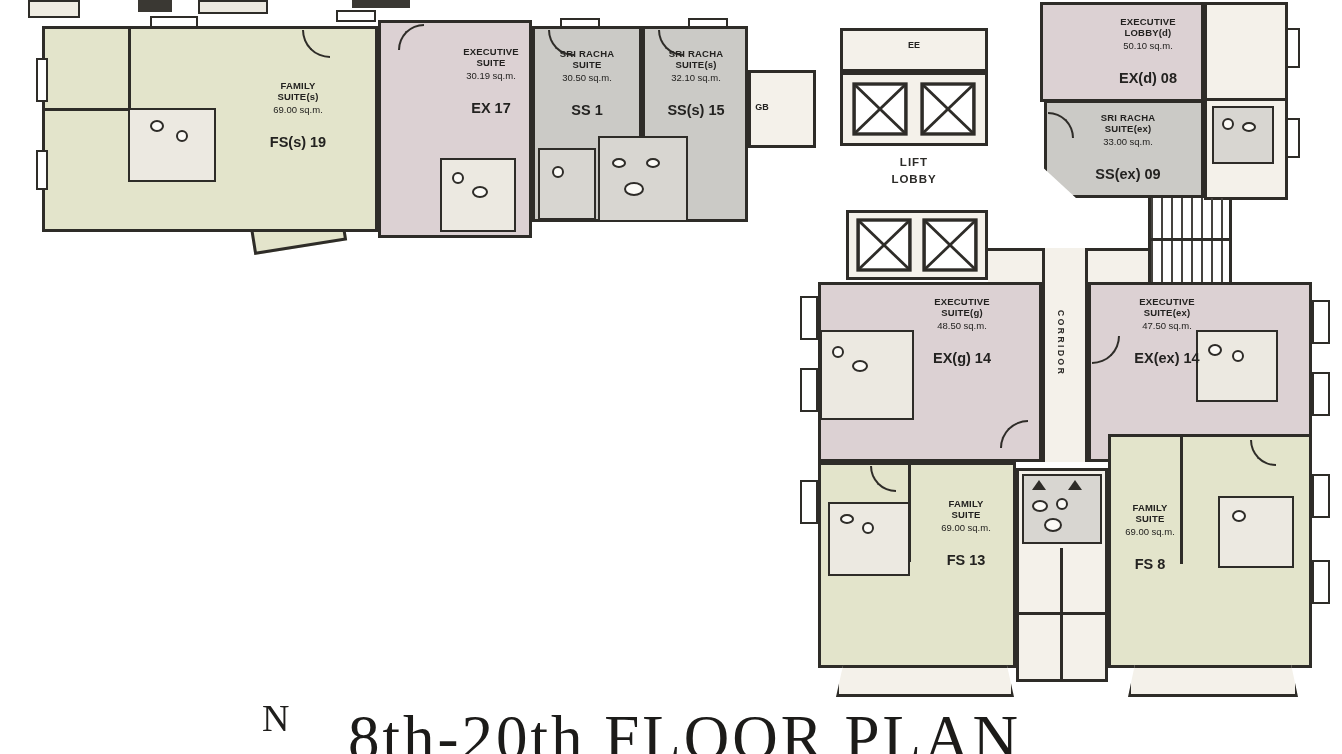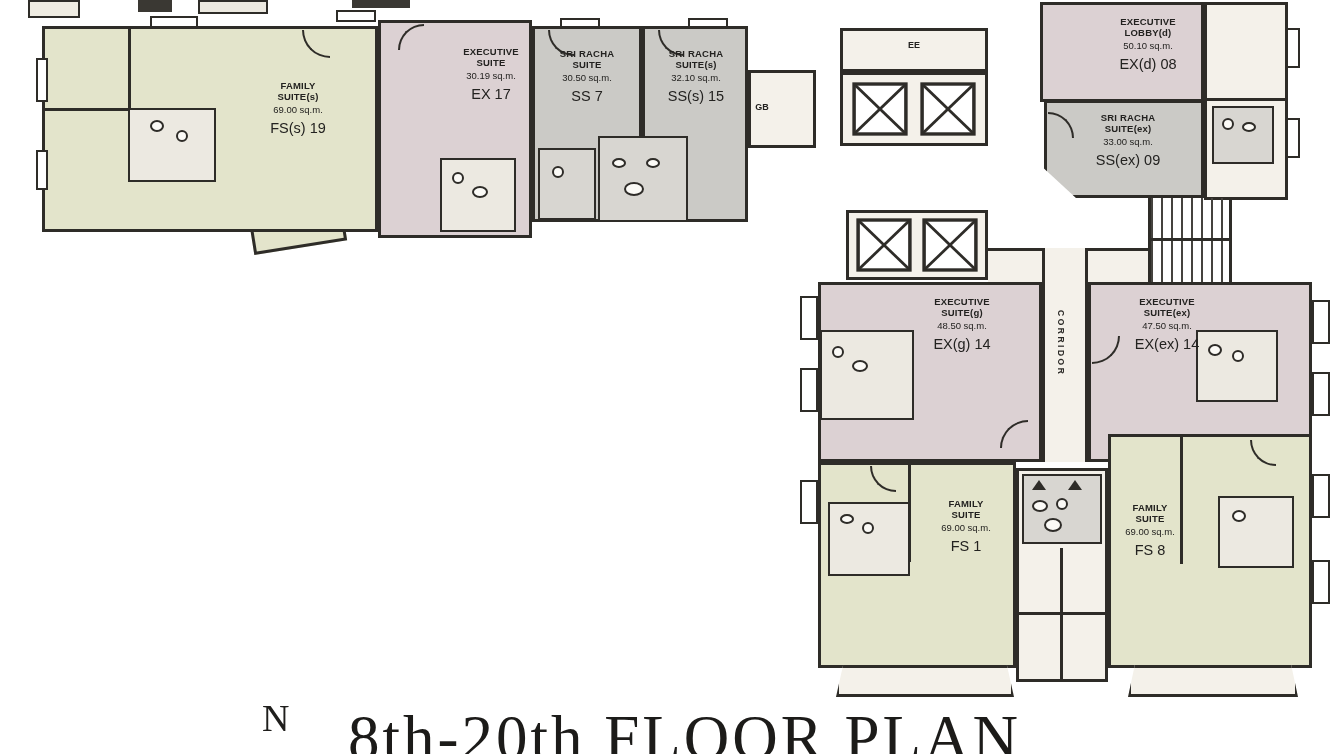--- a/index.html
+++ b/index.html
@@ -7,21 +7,21 @@
       font-family:"Liberation Sans",sans-serif;color:#2b2a27;}
   .room{position:absolute;border:3px solid #2e2c28;box-sizing:border-box;background:#f4f1ea;}
   .noLR{border-left:none;border-right:none;}
   .noTB{border-top:none;border-bottom:none;}
   .wall{position:absolute;background:#2e2c28;}
   .tab{position:absolute;background:#ffffff;border:2px solid #2e2c28;box-sizing:border-box;}
   .frag{position:absolute;background:#3a3833;}
   .label{position:absolute;text-align:center;line-height:1.18;z-index:6;color:#232220;}
   .label .nm{font-size:9.5px;font-weight:600;letter-spacing:.2px;}
   .label .ar{font-size:9.5px;margin-top:2px;}
-  .label .cd{font-size:14.5px;font-weight:400;margin-top:4px;}
+  .label .cd{font-size:14.5px;font-weight:700;margin-top:18px;}
   .small-lb{position:absolute;font-size:9px;font-weight:600;text-align:center;z-index:6;color:#232220;}
   .lobby{position:absolute;text-align:center;font-size:11.5px;font-weight:600;letter-spacing:1px;line-height:1.5;z-index:6;}
   .vtext{position:absolute;writing-mode:vertical-rl;font-size:8.5px;font-weight:600;letter-spacing:2.5px;z-index:6;color:#2b2a27;}
   .lift{position:absolute;z-index:4;}
   .fx{position:absolute;border:2px solid #2e2c28;border-radius:50%;background:#fbfaf6;box-sizing:border-box;z-index:5;}
   .arc{position:absolute;border:2px solid #2e2c28;border-top:none;border-right:none;
        border-radius:0 0 0 100%;box-sizing:border-box;z-index:4;background:transparent;}
   .tri{position:absolute;width:0;height:0;border-left:7px solid transparent;border-right:7px solid transparent;border-bottom:10px solid #2e2c28;z-index:5;}
   .stairs{position:absolute;box-sizing:border-box;border-left:3px solid #2e2c28;border-right:3px solid #2e2c28;
           background:repeating-linear-gradient(90deg,#45433f 0 2px,rgba(0,0,0,0) 2px 10px);}
@@ -78,20 +78,24 @@
       </svg>
   </div>
   <div class="lift" style="left:920px;top:82px;width:56px;height:54px">
     <svg width="100%" height="100%" viewBox="0 0 40 40" preserveAspectRatio="none">
         <rect x="1.5" y="1.5" width="37" height="37" fill="#ffffff" stroke="#2e2c28" stroke-width="2.5"></rect>
         <line x1="2" y1="2" x2="38" y2="38" stroke="#2e2c28" stroke-width="2"></line>
         <line x1="38" y1="2" x2="2" y2="38" stroke="#2e2c28" stroke-width="2"></line>
       </svg>
   </div>
 
+  <div class="lobby" style="left:846px;top:154px;width:136px">
+    <div>LIFT</div>
+    <div>LOBBY</div>
+  </div>
 
   <div class="room" style="left:846px;top:210px;width:142px;height:70px"></div>
   <div class="lift" style="left:856px;top:218px;width:56px;height:54px">
     <svg width="100%" height="100%" viewBox="0 0 40 40" preserveAspectRatio="none">
         <rect x="1.5" y="1.5" width="37" height="37" fill="#ffffff" stroke="#2e2c28" stroke-width="2.5"></rect>
         <line x1="2" y1="2" x2="38" y2="38" stroke="#2e2c28" stroke-width="2"></line>
         <line x1="38" y1="2" x2="2" y2="38" stroke="#2e2c28" stroke-width="2"></line>
       </svg>
   </div>
   <div class="lift" style="left:922px;top:218px;width:56px;height:54px">
@@ -187,21 +191,21 @@
   <div class="label" style="left:432px;top:46px;width:118px">
     <div class="nm">EXECUTIVE</div>
     <div class="nm">SUITE</div>
     <div class="ar">30.19 sq.m.</div>
     <div class="cd">EX 17</div>
   </div>
   <div class="label" style="left:534px;top:48px;width:106px">
     <div class="nm">SRI RACHA</div>
     <div class="nm">SUITE</div>
     <div class="ar">30.50 sq.m.</div>
-    <div class="cd">SS 7</div>
+    <div class="cd">SS 1</div>
   </div>
   <div class="label" style="left:644px;top:48px;width:104px">
     <div class="nm">SRI RACHA</div>
     <div class="nm">SUITE(s)</div>
     <div class="ar">32.10 sq.m.</div>
     <div class="cd">SS(s) 15</div>
   </div>
   <div class="label" style="left:1086px;top:16px;width:124px">
     <div class="nm">EXECUTIVE</div>
     <div class="nm">LOBBY(d)</div>
@@ -223,21 +227,21 @@
   <div class="label" style="left:1100px;top:296px;width:134px">
     <div class="nm">EXECUTIVE</div>
     <div class="nm">SUITE(ex)</div>
     <div class="ar">47.50 sq.m.</div>
     <div class="cd">EX(ex) 14</div>
   </div>
   <div class="label" style="left:908px;top:498px;width:116px">
     <div class="nm">FAMILY</div>
     <div class="nm">SUITE</div>
     <div class="ar">69.00 sq.m.</div>
-    <div class="cd">FS 1</div>
+    <div class="cd">FS 13</div>
   </div>
   <div class="label" style="left:1092px;top:502px;width:116px">
     <div class="nm">FAMILY</div>
     <div class="nm">SUITE</div>
     <div class="ar">69.00 sq.m.</div>
     <div class="cd">FS 8</div>
   </div>
 
   <div class="north" style="left:262px;top:696px">N</div>
   <div class="title" style="left:348px;top:702px">8th-20th FLOOR PLAN</div>

